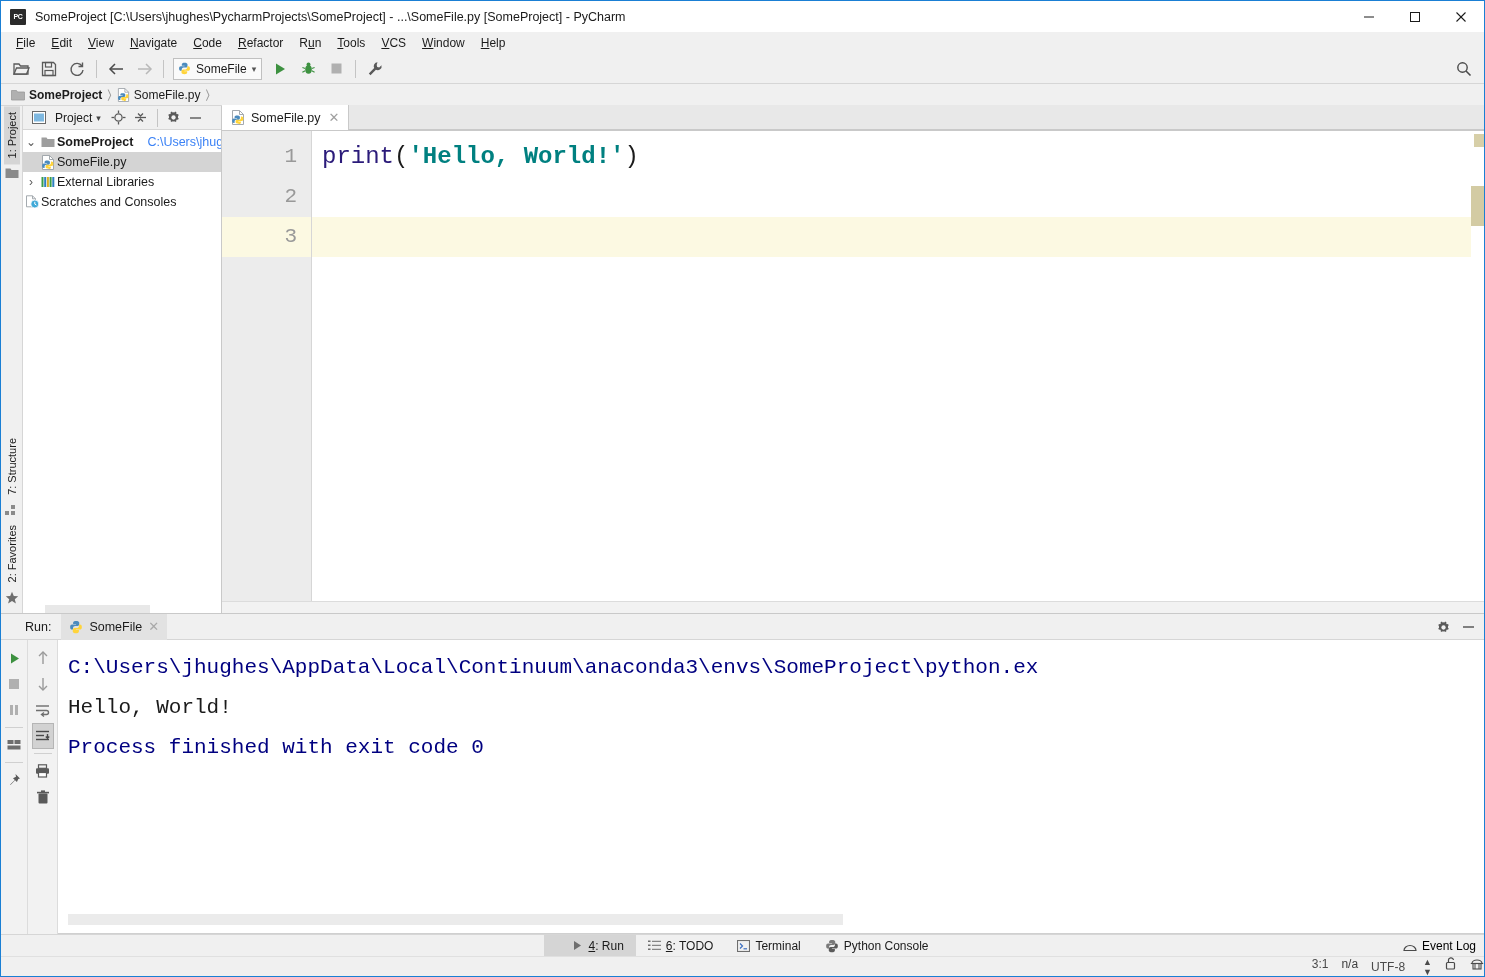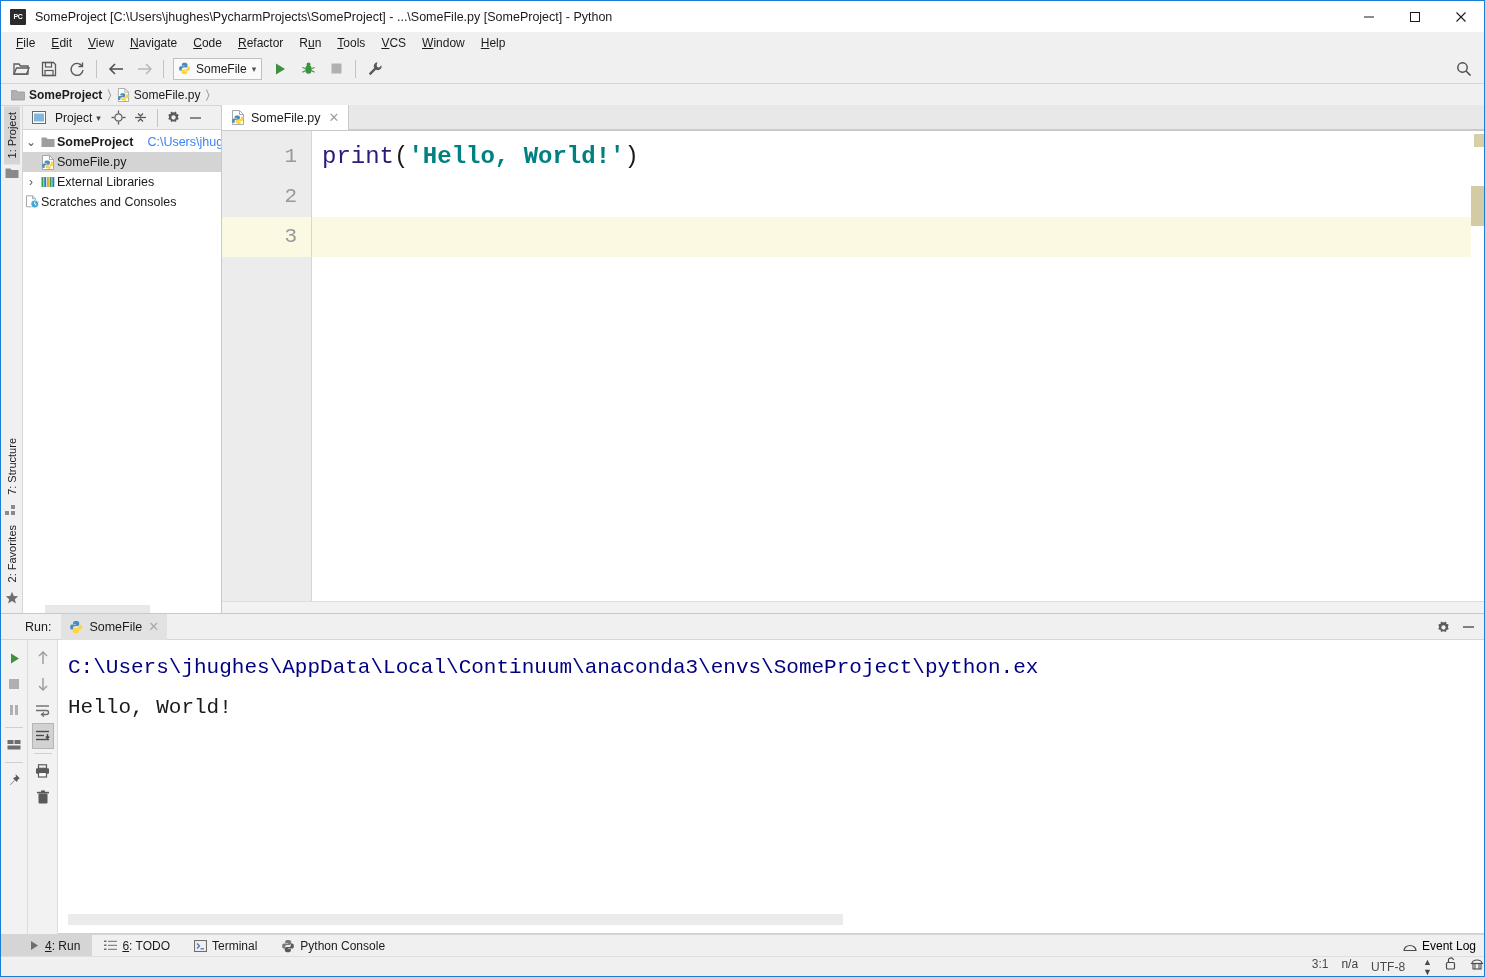--- a/index.html
+++ b/index.html
@@ -402,20 +402,21 @@
   
   .bottombar {
     height: 22px;
     background: #f0f0f0;
     display: flex;
     align-items: center;
     position: relative;
     flex: 0 0 auto;
     border-top: 1px solid #d6d6d6;
     font-size: 12px;
+    justify-content: center;
   }
   .btab {
     height: 22px;
     display: flex; align-items: center; gap: 5px;
     padding: 0 12px;
     color: #1b1b1b;
     white-space: nowrap;
   }
   .btab.active { background: #d5d5d5; }
   .btab-right {
@@ -441,21 +442,21 @@
   .status-right .dim { color: #404040; }
   svg { display: block; }
 </style>
 </head>
 <body>
 
 <div id="app">
 
   <div class="titlebar">
     <div class="tb-appicon">PC</div>
-    <div class="tb-title">SomeProject [C:\Users\jhughes\PycharmProjects\SomeProject] - ...\SomeFile.py [SomeProject] - Python</div>
+    <div class="tb-title">SomeProject [C:\Users\jhughes\PycharmProjects\SomeProject] - ...\SomeFile.py [SomeProject] - PyCharm</div>
     <div class="winbtns">
       <div class="winbtn">
         <svg width="12" height="12" viewBox="0 0 12 12">
             <line x1="1" y1="6" x2="11" y2="6" stroke="#1b1b1b" stroke-width="1"></line>
           </svg>
       </div>
       <div class="winbtn">
         <svg width="12" height="12" viewBox="0 0 12 12">
             <rect x="1.5" y="1.5" width="9" height="9" fill="none" stroke="#1b1b1b" stroke-width="1"></rect>
           </svg>
@@ -852,20 +853,21 @@
             <rect x="1" y="1.8" width="12" height="1.6" fill="#5a5a5a"></rect>
             <rect x="5" y="0.4" width="4" height="1.6" fill="#5a5a5a"></rect>
           </svg>
         </div>
       </div>
 
       <div class="console">
         <div class="conline">C:\Users\jhughes\AppData\Local\Continuum\anaconda3\envs\SomeProject\python.ex</div>
         <div class="conline plain">Hello, World!</div>
         <div class="conline plain"></div>
+        <div class="conline">Process finished with exit code 0</div>
         <div class="hscroll-con"></div>
         <div class="conbottomline"></div>
       </div>
     </div>
   </div>
 
   <div class="bottombar">
     <div class="btab active" style="padding-left:28px">
       <span>
         <svg width="11" height="11" viewBox="0 0 11 11">

